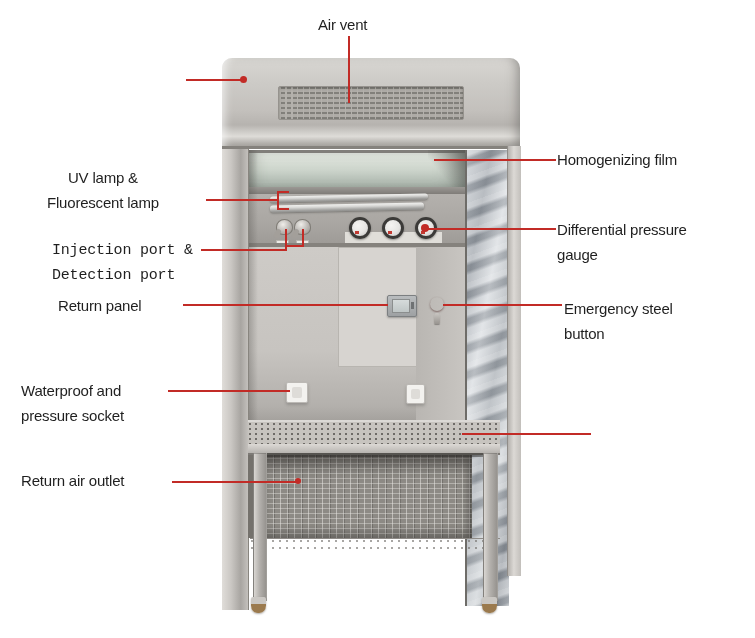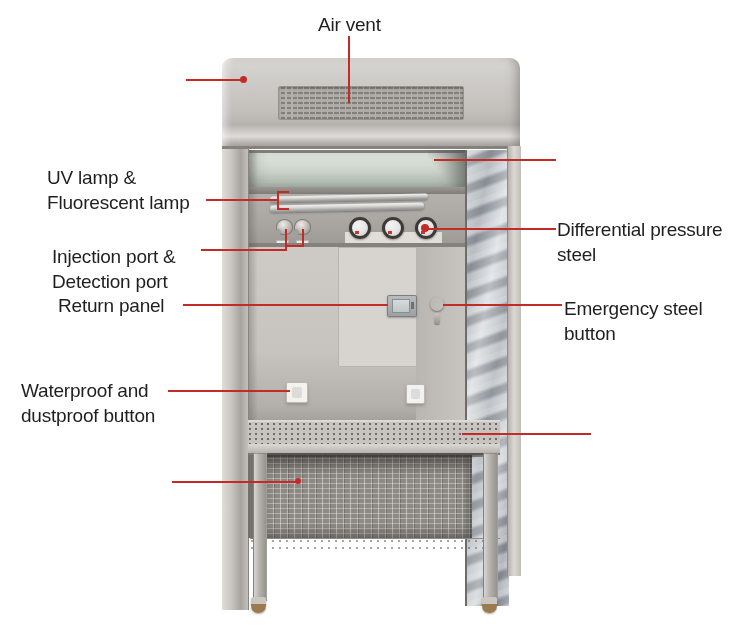--- a/index.html
+++ b/index.html
@@ -9,21 +9,21 @@
     --bg:#ffffff;
   }
   html,body{margin:0;padding:0;background:#fff;}
   .stage{
     position:relative;width:755px;height:638px;background:var(--bg);
     overflow:hidden;font-family:"Liberation Sans",sans-serif;
   }
   .abs{position:absolute;}
   
   .lbl{
-    position:absolute;font-size:19px;line-height:25px;color:var(--label-text);
+    position:absolute;font-size:15px;line-height:25px;color:var(--label-text);
     white-space:pre-line;letter-spacing:-0.2px;
   }
   
   .lead{position:absolute;background:var(--leader-red);}
   .dot{position:absolute;background:var(--leader-red);border-radius:50%;}
   
   .interior-base{background:#b3b0ac;}
   .hood-ceiling{
     background:linear-gradient(180deg,#e7ece5 0%,#cdd5cc 45%,#b2bcb3 80%,#9aa49b 100%);
     border-top:3px solid #807e7a;box-shadow:inset -18px 0 22px -12px rgba(70,72,68,.55),inset 14px 0 16px -10px rgba(80,82,78,.45);
@@ -230,25 +230,27 @@
     <div class="lead" style="left:434px;top:159px;width:122px;height:2px;"></div>
 
     <div class="lead" style="left:426px;top:228px;width:130px;height:2px;"></div>
     <div class="dot" style="left:421px;top:224px;width:8px;height:8px;"></div>
 
     <div class="lead" style="left:443px;top:304px;width:119px;height:2px;"></div>
     <div class="lead" style="left:462px;top:433px;width:129px;height:2px;"></div>
   </div>
 
   <div class="lbl" style="left:318px;top:12px;">Air vent</div>
-  <div class="lbl" style="left:47px;top:165px;">UV lamp &amp;
+  <div class="lbl" style="left:557px;top:147px;">Homogenizing film</div>
+  <div class="lbl" style="left:47px;top:165px;text-align:center;">UV lamp &amp;
 Fluorescent lamp</div>
   <div class="lbl" style="left:557px;top:217px;">Differential pressure
-steel</div>
-  <div class="lbl" style="left:52px;top:244px;">Injection port &amp;
+gauge</div>
+  <div class="lbl" style="left:52px;top:238px;font-family:Liberation Mono, monospace;">Injection port &amp;
 Detection port</div>
   <div class="lbl" style="left:58px;top:293px;">Return panel</div>
   <div class="lbl" style="left:564px;top:296px;">Emergency steel
 button</div>
   <div class="lbl" style="left:21px;top:378px;">Waterproof and
-dustproof button</div>
+pressure socket</div>
+  <div class="lbl" style="left:21px;top:468px;">Return air outlet</div>
 
 </div>
 
 </body></html>

